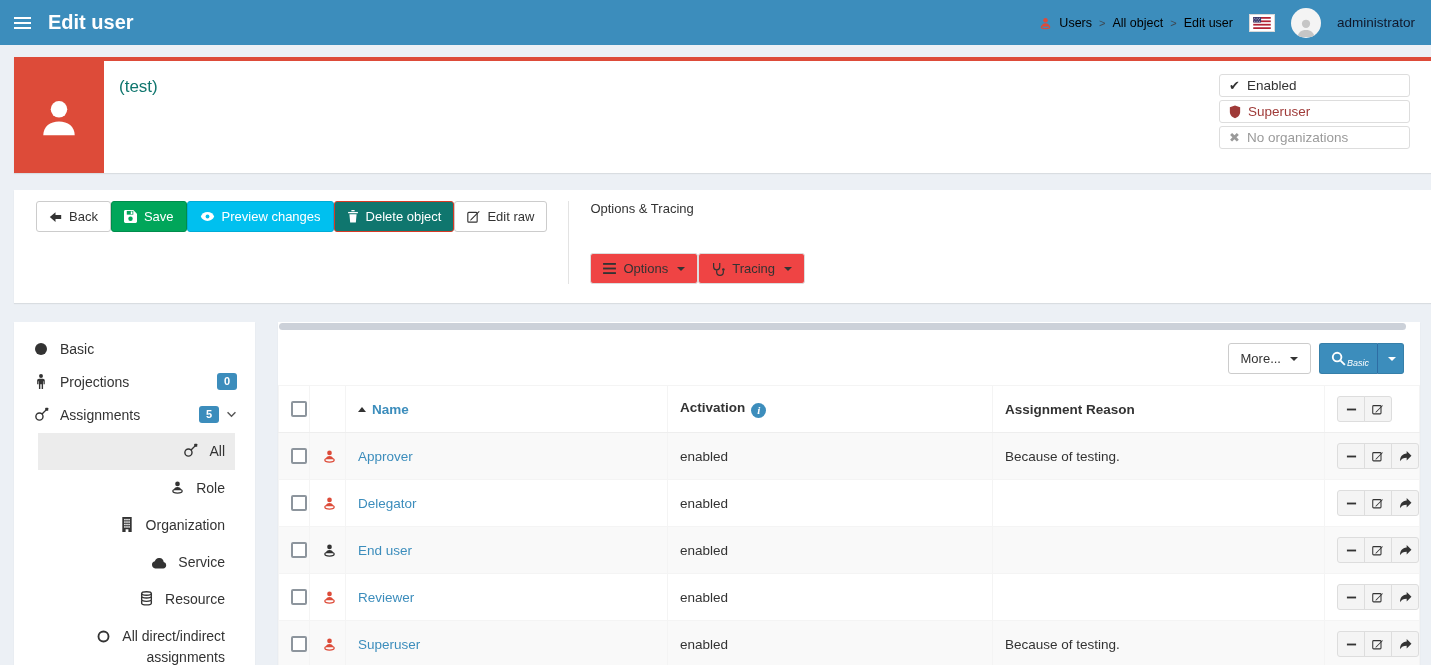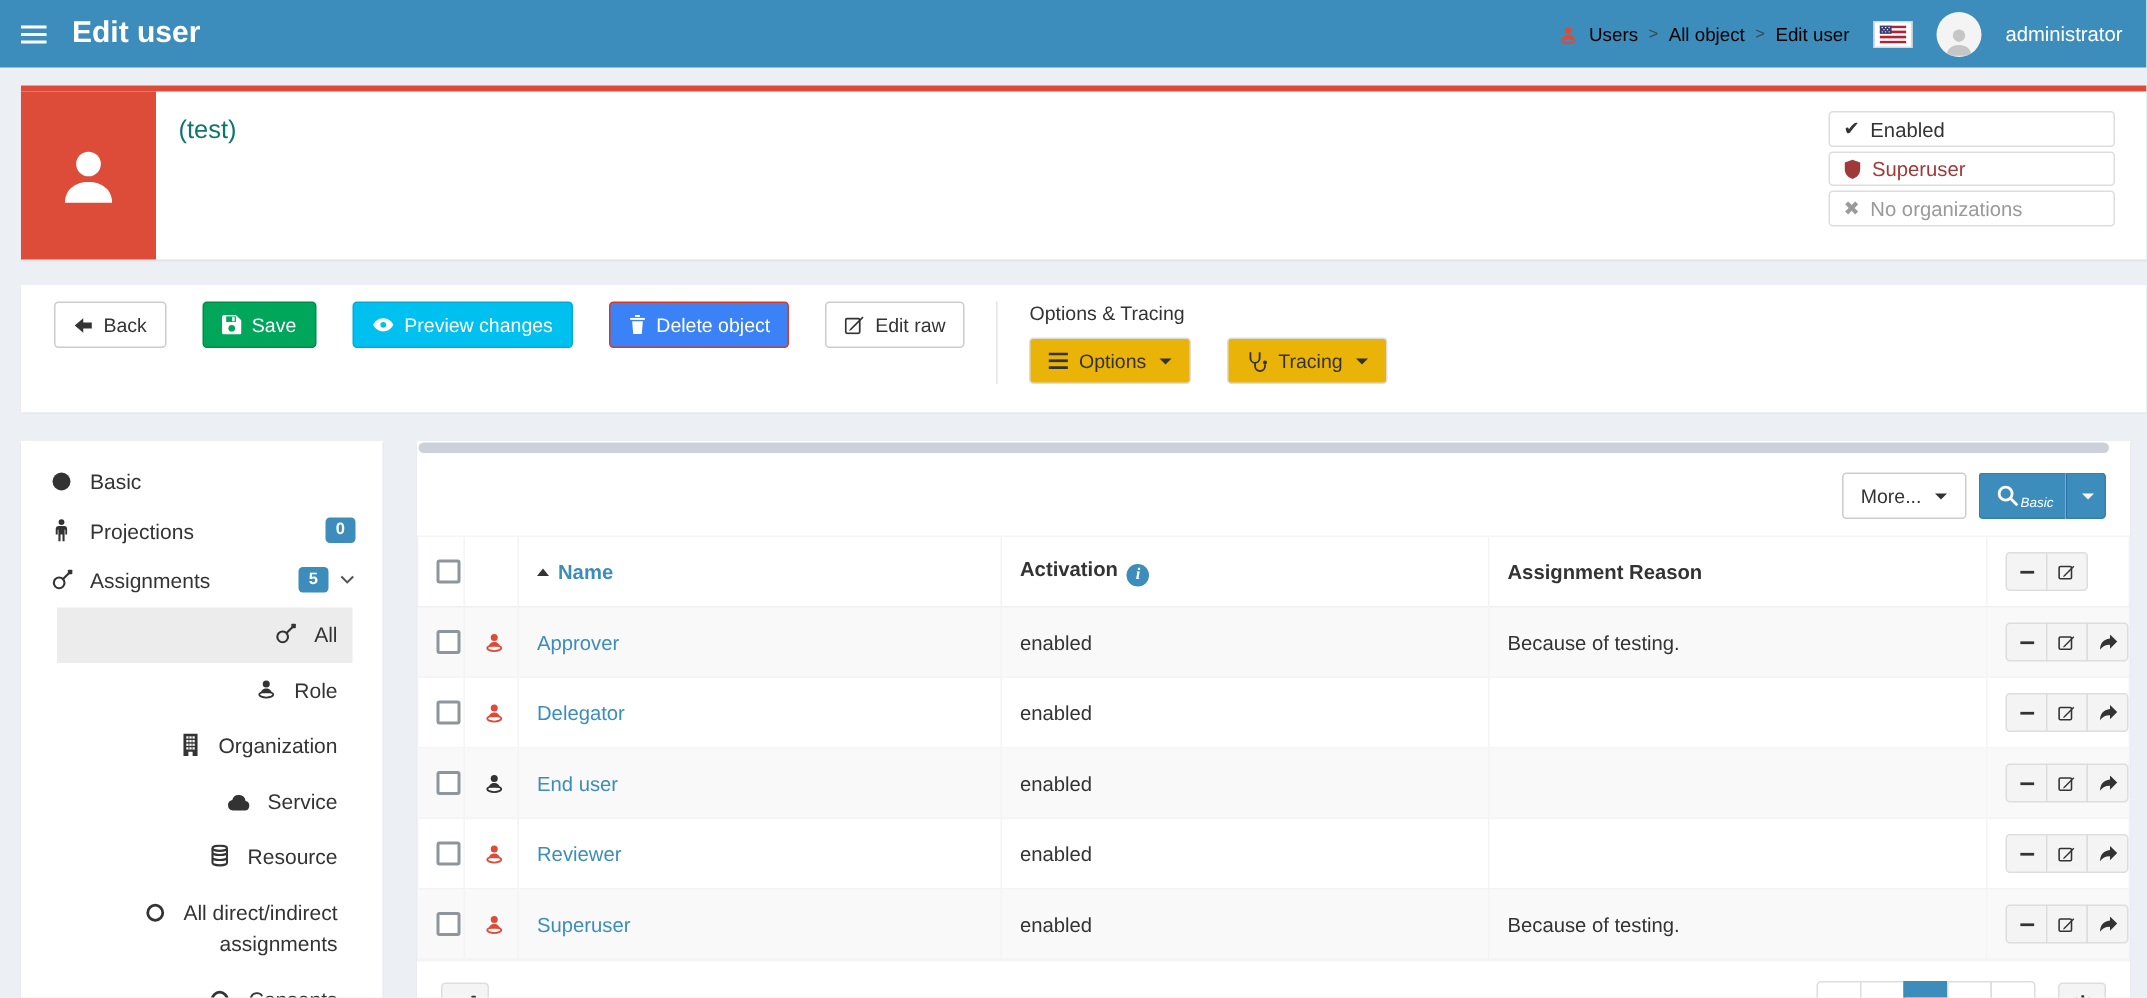--- a/index.html
+++ b/index.html
@@ -15,42 +15,42 @@
   .hamburger { width:44px; height:45px; display:flex; flex-direction:column; justify-content:center; align-items:center; gap:3px; cursor:pointer; }
   .hamburger span { display:block; width:17px; height:2px; background:#fff; }
   .page-title { color:#fff; font-size:20px; font-weight:bold; margin-left:4px; }
   .header-right { margin-left:auto; display:flex; align-items:center; gap:16px; padding-right:16px; }
   .breadcrumb { display:flex; align-items:center; gap:7px; font-size:12.5px; color:#343c42; }
   .breadcrumb .crumb { color:#000000; cursor:pointer; }
   .breadcrumb .sep { color:#3e4750; font-size:11px; }
   .bc-user-icon svg { display:block; }
   .flag-wrap { background:#fff; padding:2px; border:1px solid #d9d9d9; line-height:0; cursor:pointer; }
   .avatar { width:30px; height:30px; border-radius:50%; background:#f4f4f4; display:flex; align-items:flex-end; justify-content:center; overflow:hidden; cursor:pointer; }
-  .admin-name { color:#ffffff; font-size:13.5px; }
+  .admin-name { color:#0f172a; font-size:13.5px; }
 
   
   .summary-card { margin:12px 0 0 14px; background:#fff; border-top:4px solid #dd4b39; height:116px; display:flex; position:relative; box-shadow:0 1px 1px rgba(0,0,0,.08); }
   .summary-photo { width:90px; background:#dd4b39; display:flex; align-items:center; justify-content:center; flex:none; }
   .summary-title { padding:16px 0 0 15px; color:#0f766e; font-size:17px; }
   .summary-tags { position:absolute; top:13px; right:21px; width:191px; }
   .tag { border:1px solid #ddd; border-radius:3px; background:#fff; padding:3px 9px; margin-bottom:3px; display:flex; align-items:center; gap:7px; font-size:13.5px; }
   .tag .glyph { font-size:13px; }
   .tag-enabled { color:#333; }
   .tag-superuser { color:#9f3a38; }
   .tag-noorg { color:#9a9a9a; }
 
   
   .ops-card { margin:17px 0 0 14px; background:#fff; display:flex; padding:11px 0 19px 22px; box-shadow:0 1px 1px rgba(0,0,0,.08); }
   .ops-label { font-size:13px; margin-bottom:9px; }
-  .btn-row { display:flex; gap:24px; }
+  .btn-row { display:flex; gap:0; }
   .btn { display:inline-flex; align-items:center; gap:7px; padding:6px 12px; height:31px; border:1px solid #ccc; border-radius:3px; background:#fff; color:#333; font-size:13px; font-family:inherit; cursor:pointer; white-space:nowrap; }
   .btn-success { background:#00a65a; border-color:#008d4c; color:#fff; }
   .btn-info { background:#00c0ef; border-color:#00acd6; color:#fff; }
-  .btn-danger { background:#3b82f6; border-color:#d73925; color:#fff; }
-  .btn-light { background:#eab308; border-color:#ddd; }
+  .btn-danger { background:#0f766e; border-color:#d73925; color:#fff; }
+  .btn-light { background:#ef4444; border-color:#ddd;margin-top:28px; }
   .ops-divider { border-left:1px solid #e3e3e3; margin:0 21px; }
   .caret-down { display:inline-block; width:0; height:0; border-left:4px solid transparent; border-right:4px solid transparent; border-top:4px solid currentColor; margin-left:2px; }
 
   
   .content-row { display:flex; gap:23px; margin:19px 14px 0 14px; align-items:flex-start; height:378px; }
 
   
   .sidebar-card { width:241px; flex:none; background:#fff; height:378px; padding:11px 0 0 0; box-shadow:0 1px 1px rgba(0,0,0,.08); overflow:hidden; }
   .menu-item { display:flex; align-items:center; padding:8px 18px; font-size:14px; cursor:pointer; }
   .menu-item .micon { width:18px; text-align:center; margin-right:10px; color:#333; flex:none; line-height:0; }

